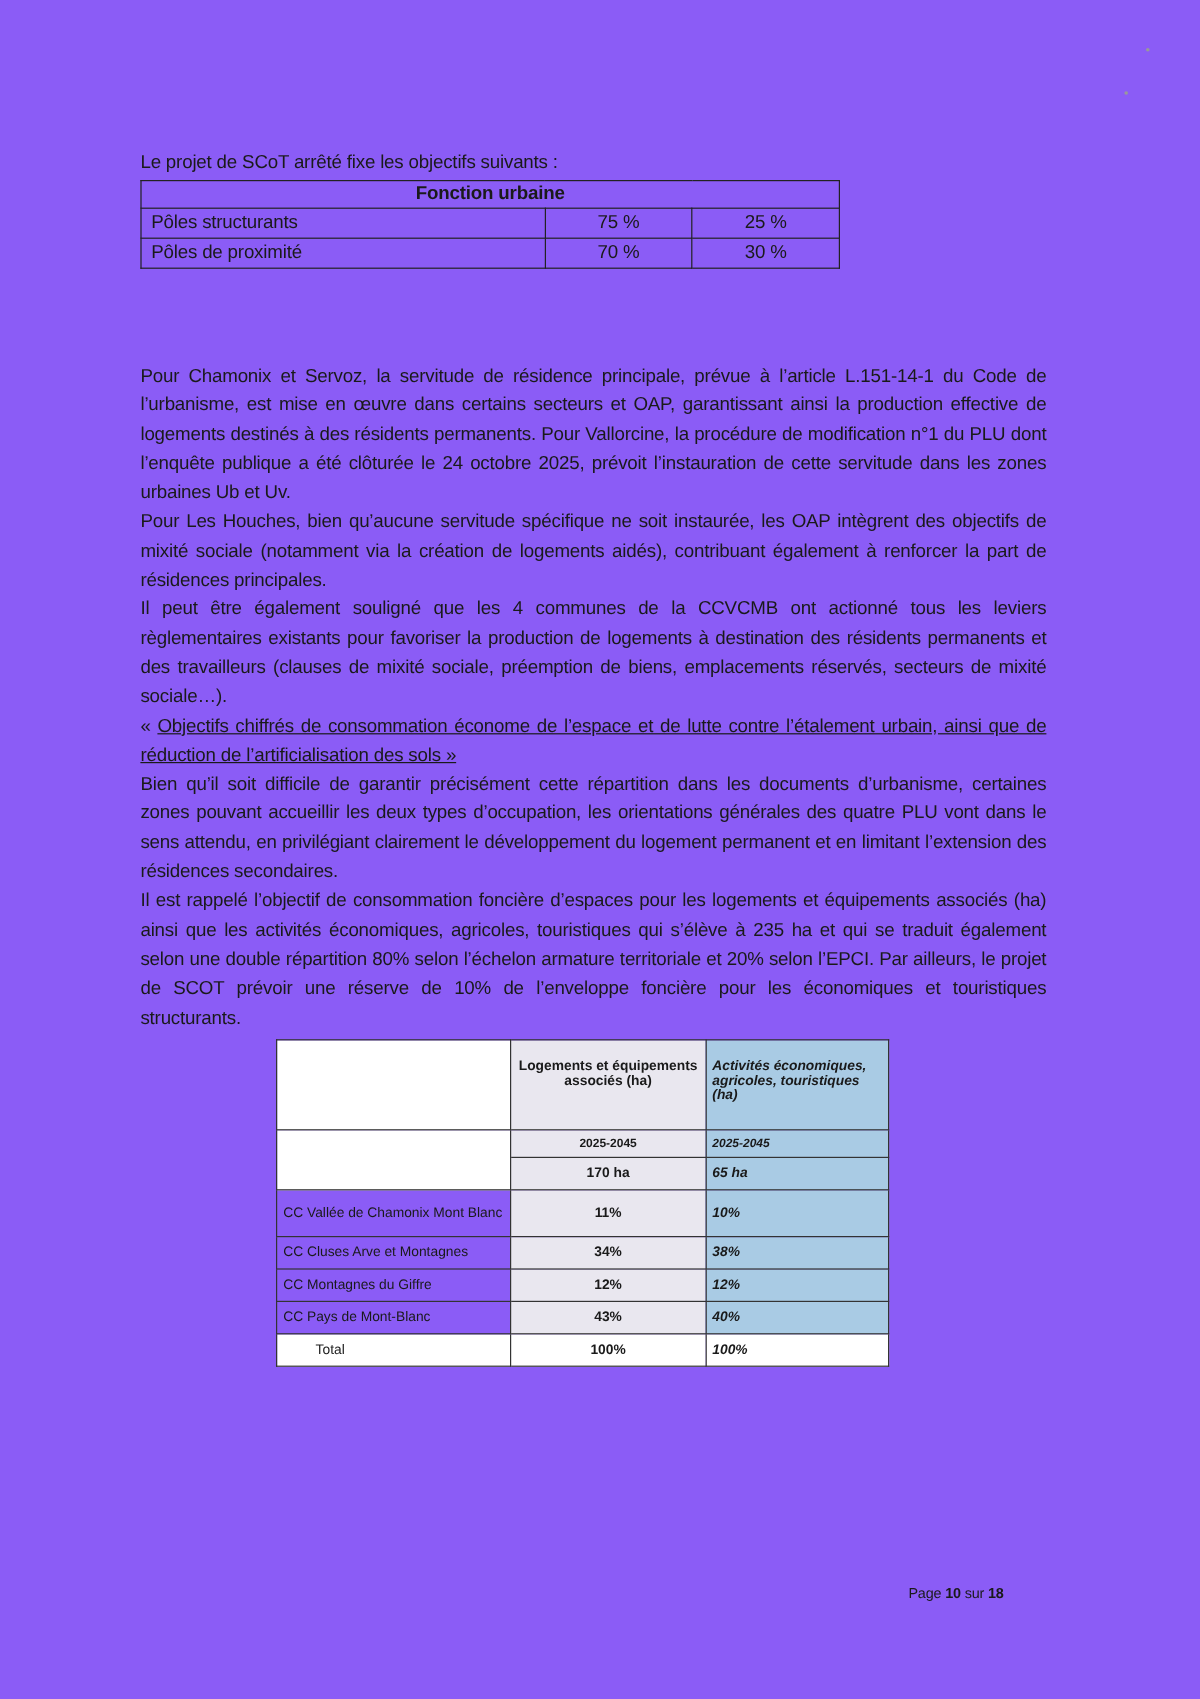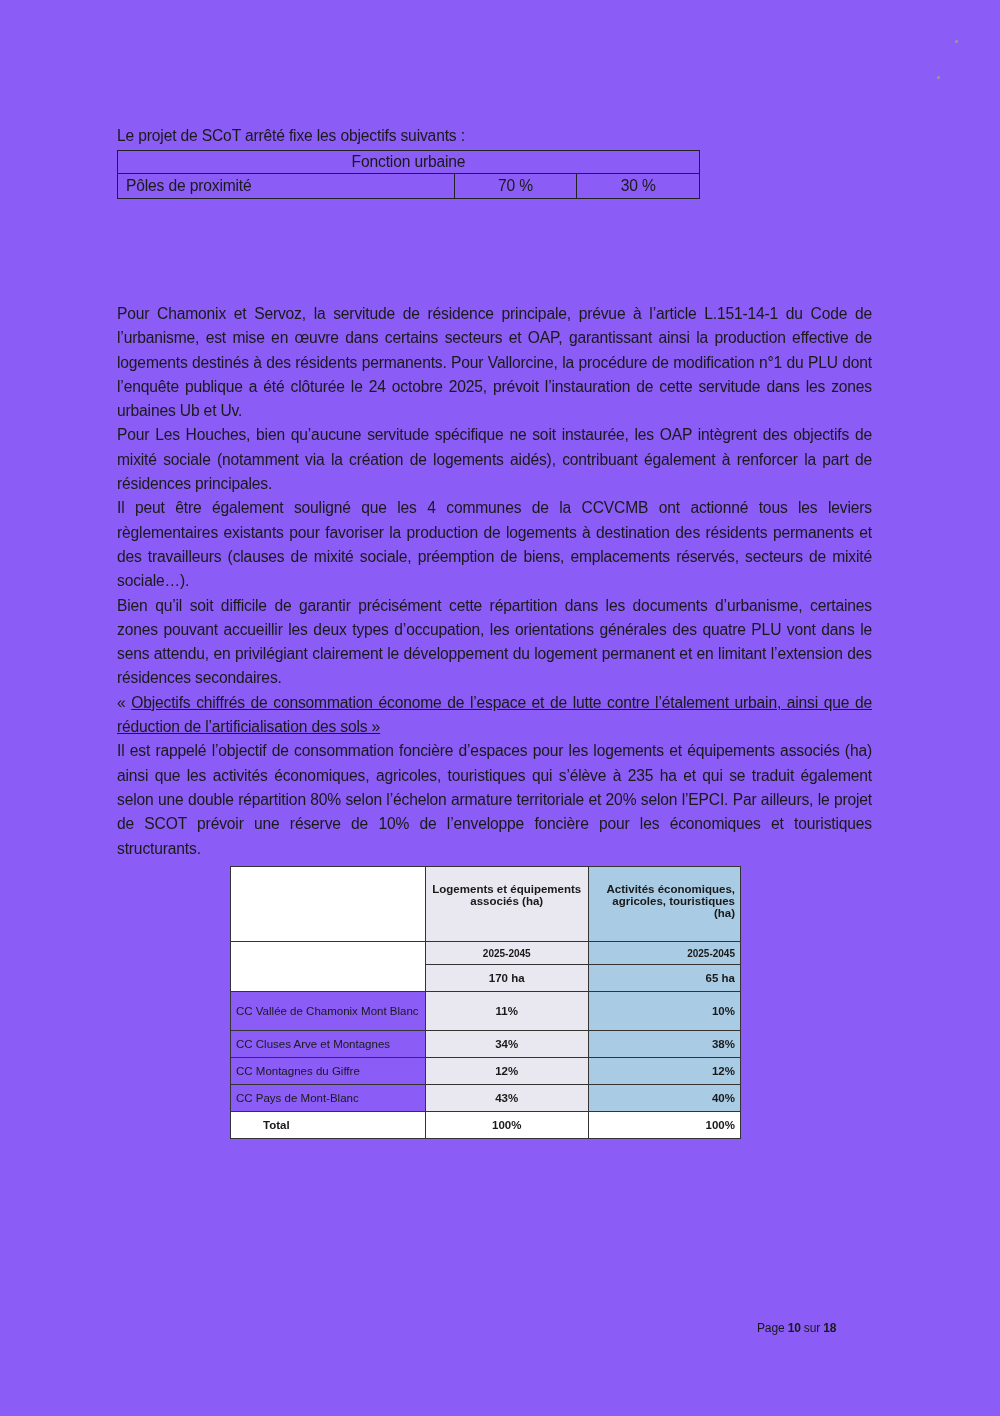--- a/index.html
+++ b/index.html
@@ -5,71 +5,76 @@
   html, body { margin:0; padding:0; background:#ffffff; }
   body { width:1000px; height:1416px; position:relative; overflow:hidden;
          font-family:"Liberation Sans", sans-serif; color:#1a1a1a; }
   .page { position:absolute; left:0; top:0; width:1000px; height:1416px; background:#8b5cf6; }
   .calibri { font-family:"Liberation Sans", sans-serif; font-size:15.6px; letter-spacing:-0.15px; }
   .intro { position:absolute; left:117px; top:127px; }
   table.t1 { position:absolute; left:117px; top:150px; width:583px; border-collapse:collapse; }
   table.t1 td { border:1px solid #222; padding:0 8px; height:24px; vertical-align:middle; }
   table.t1 .hdr td { font-weight:bold; text-align:center; vertical-align:top; height:46px; padding-top:2px; }
   table.t1 .hdr td.c3 { line-height:25px; }
-  table.t1 .sec td { font-weight:normal; text-align:center; height:22px; }
+  table.t1 .sec td { font-weight:bold; text-align:center; height:22px; }
   table.t1 td.num { text-align:center; }
   .text-block { position:absolute; left:117px; width:755px; line-height:24.3px; text-align:justify; }
   .text-block p { margin:0; }
   .underline { text-decoration:underline; }
   table.t2 { position:absolute; left:230px; top:866px; width:511px; border-collapse:collapse;
              font-family:"Liberation Sans", sans-serif; font-size:11.5px; }
   table.t2 td { border:1.5px solid #333; padding:2px 5px; vertical-align:middle; }
   table.t2 td.c1 { width:170px; text-align:left; }
   table.t2 td.c2 { width:160px; background:#e9e7ef; text-align:center; font-weight:bold; }
-  table.t2 td.c3 { width:148px; background:#a9cbe4; text-align:right; font-weight:bold; }
+  table.t2 td.c3 { width:148px; background:#a9cbe4; text-align:left; font-weight:bold;font-style:italic; }
   table.t2 tr.h1 td { height:56px; vertical-align:top; padding-top:16px; }
   table.t2 tr.h1 td.c1 { background:#fff; }
   table.t2 tr.h2 td { height:18px; font-size:10px; }
   table.t2 tr.h3 td { height:22px; }
   table.t2 tr.r td { height:22px; }
   table.t2 tr.r.tall td { height:34px; }
   table.t2 tr.total td { background:#fff; }
-  table.t2 tr.total td.c1 { font-weight:bold;padding-left:32px; }
+  table.t2 tr.total td.c1 { font-weight:normal;padding-left:32px; }
   .footer { position:absolute; left:757px; top:1321px; font-size:12px; }
   .speck { position:absolute; width:3px; height:3px; background:#999; border-radius:50%; }
 </style>
 </head>
 <body>
 
 <div class="page">
 
   <div class="speck" style="left:955px;top:40px;"></div>
   <div class="speck" style="left:937px;top:76px;"></div>
 
   <div class="intro calibri">Le projet de SCoT arrêté fixe les objectifs suivants :</div>
 
   <table class="t1 calibri">
     <tbody>
     <tr class="sec">
       <td colspan="3">Fonction urbaine</td>
     </tr>
     <tr>
+      <td>Pôles structurants</td>
+      <td class="num">75 %</td>
+      <td class="num">25 %</td>
+    </tr>
+    <tr>
       <td>Pôles de proximité</td>
       <td class="num">70 %</td>
       <td class="num">30 %</td>
     </tr>
   </tbody>
     </table>
 
   <div class="text-block calibri" style="top:302px;">
     <p>Pour Chamonix et Servoz, la servitude de résidence principale, prévue à l’article L.151-14-1 du Code de l’urbanisme, est mise en œuvre dans certains secteurs et OAP, garantissant ainsi la production effective de logements destinés à des résidents permanents. Pour Vallorcine, la procédure de modification n°1 du PLU dont l’enquête publique a été clôturée le 24 octobre 2025, prévoit l’instauration de cette servitude dans les zones urbaines Ub et Uv.</p>
     <p>Pour Les Houches, bien qu’aucune servitude spécifique ne soit instaurée, les OAP intègrent des objectifs de mixité sociale (notamment via la création de logements aidés), contribuant également à renforcer la part de résidences principales.</p>
     <p>Il peut être également souligné que les 4 communes de la CCVCMB ont actionné tous les leviers règlementaires existants pour favoriser la production de logements à destination des résidents permanents et des travailleurs (clauses de mixité sociale, préemption de biens, emplacements réservés, secteurs de mixité sociale…).</p>
+    <p><span>« </span><span class="underline">Objectifs chiffrés de consommation économe de l’espace et de lutte contre l’étalement urbain, ainsi que de réduction de l’artificialisation des sols »</span></p>
     <p>Bien qu’il soit difficile de garantir précisément cette répartition dans les documents d’urbanisme, certaines zones pouvant accueillir les deux types d’occupation, les orientations générales des quatre PLU vont dans le sens attendu, en privilégiant clairement le développement du logement permanent et en limitant l’extension des résidences secondaires.</p>
-    <p><span>« </span><span class="underline">Objectifs chiffrés de consommation économe de l’espace et de lutte contre l’étalement urbain, ainsi que de réduction de l’artificialisation des sols »</span></p>
     <p>Il est rappelé l’objectif de consommation foncière d’espaces pour les logements et équipements associés (ha) ainsi que les activités économiques, agricoles, touristiques qui s’élève à 235 ha et qui se traduit également selon une double répartition 80% selon l’échelon armature territoriale et 20% selon l’EPCI. Par ailleurs, le projet de SCOT prévoir une réserve de 10% de l’enveloppe foncière pour les économiques et touristiques structurants.</p>
   </div>
 
   <table class="t2">
     <tbody>
         <tr class="h1">
       <td class="c1"></td>
       <td class="c2">Logements et équipements associés (ha)</td>
       <td class="c3">Activités économiques, agricoles, touristiques (ha)</td>
     </tr>

